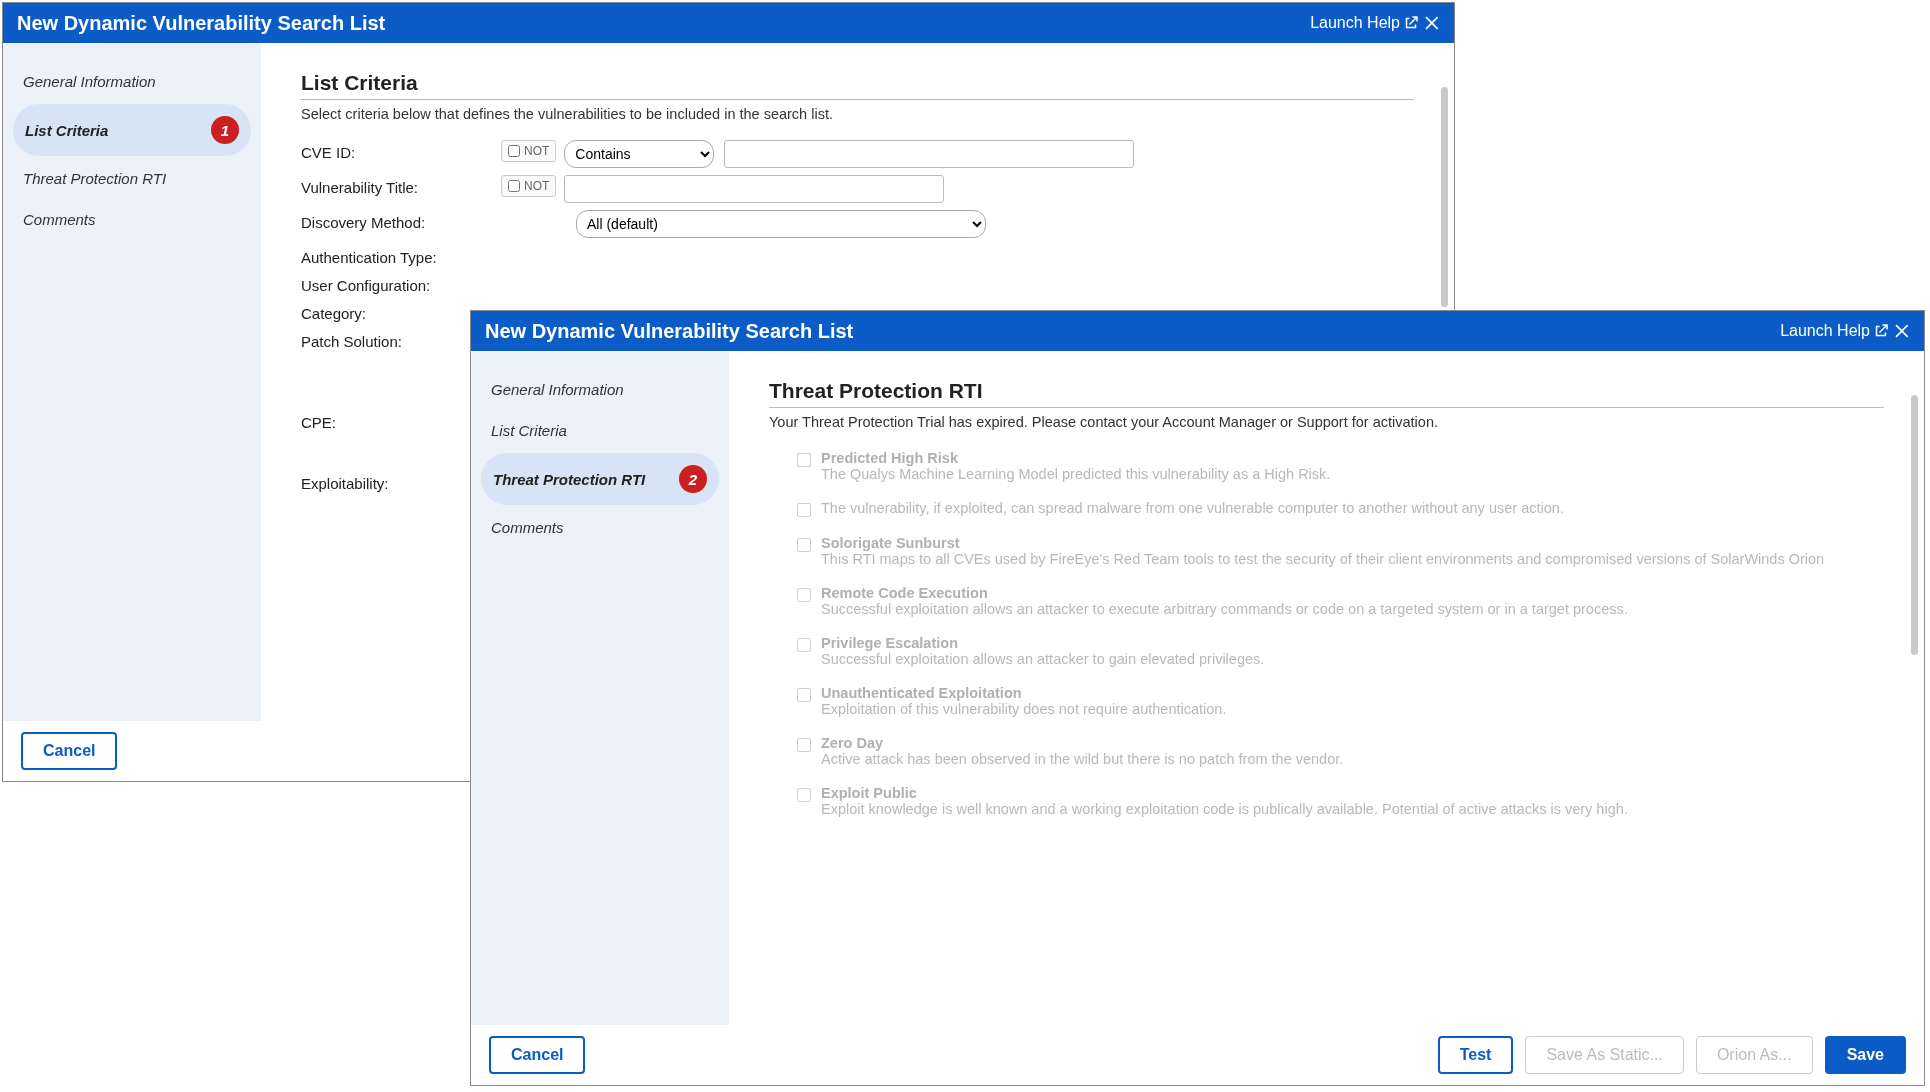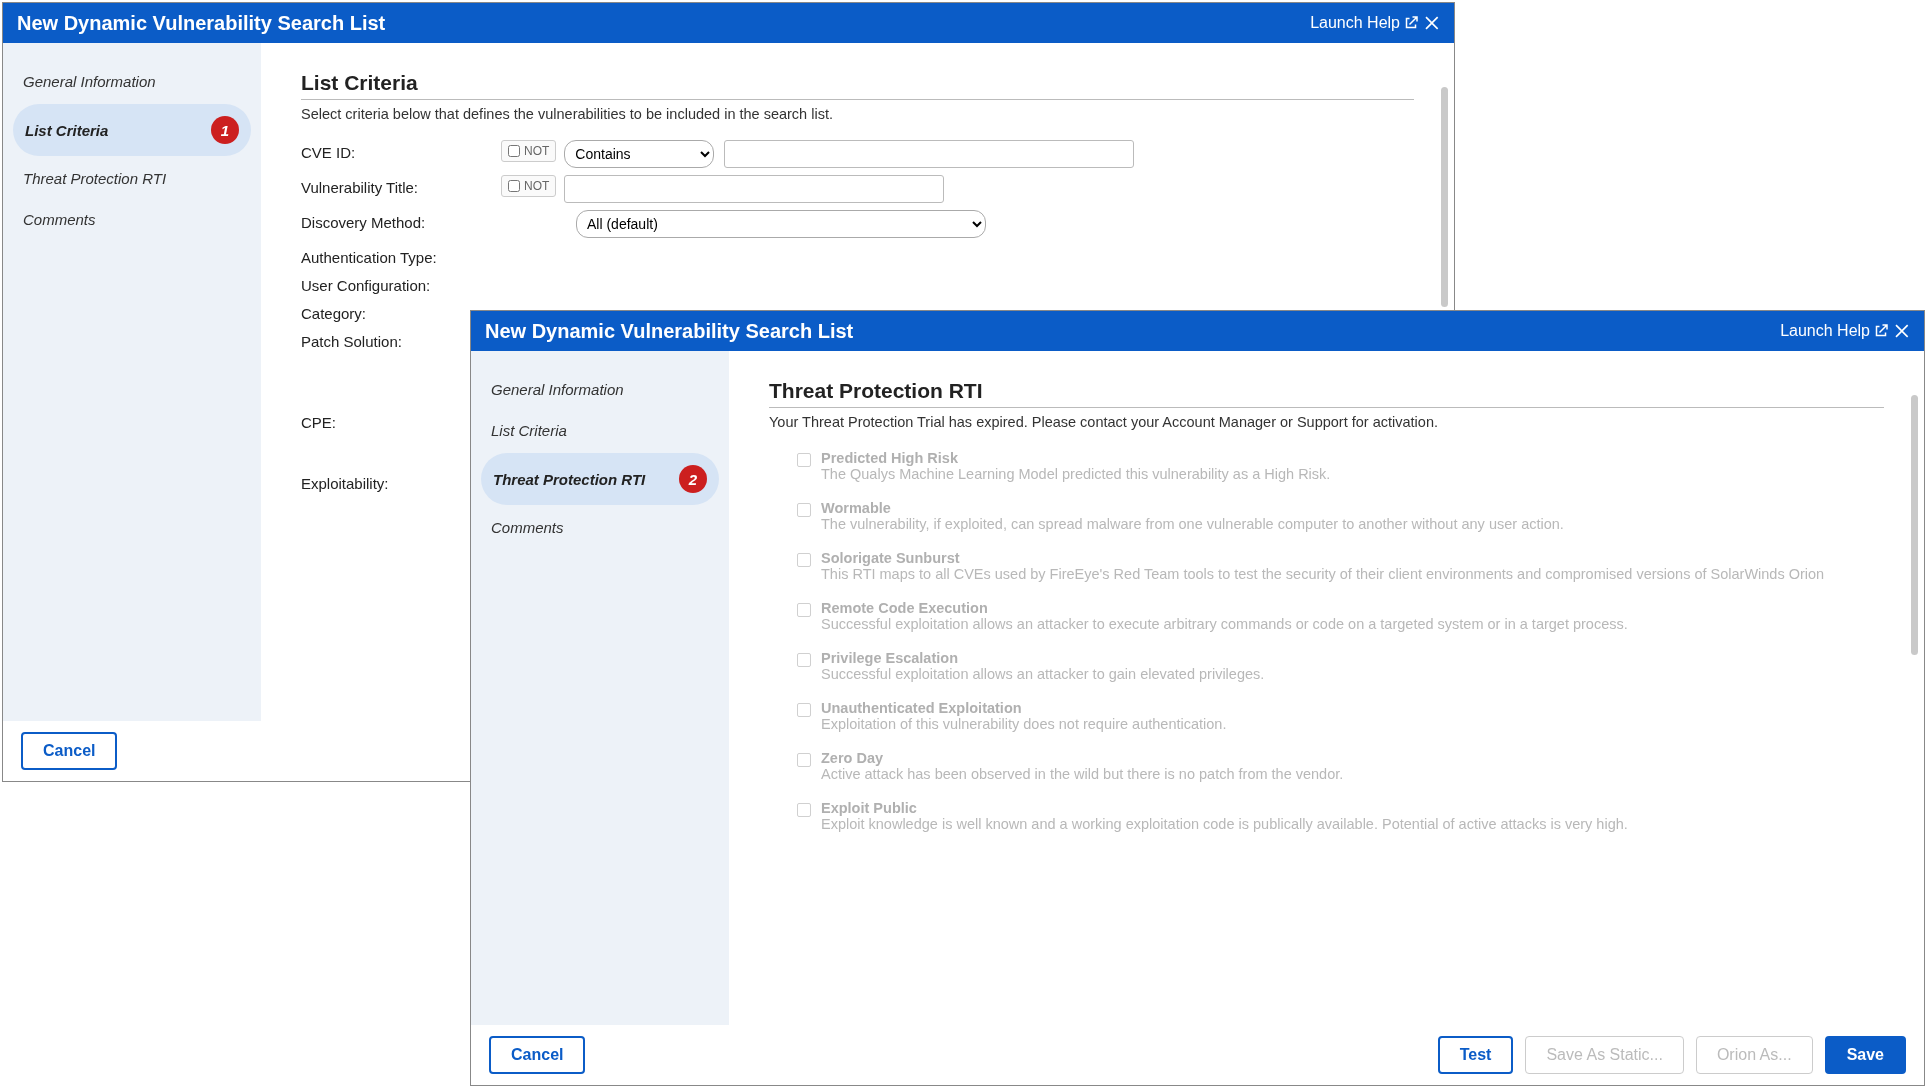--- a/index.html
+++ b/index.html
@@ -355,21 +355,20 @@
           <div class="rti-item">
             <div class="rti-chk"></div>
             <div class="rti-text">
               <div class="rti-title">Predicted High Risk</div>
               <div class="rti-desc">The Qualys Machine Learning Model predicted this vulnerability as a High Risk.</div>
             </div>
           </div>
           <div class="rti-item">
             <div class="rti-chk"></div>
             <div class="rti-text">
-              <div class="rti-title">Wormable</div>
               <div class="rti-desc">The vulnerability, if exploited, can spread malware from one vulnerable computer to another without any user action.</div>
             </div>
           </div>
           <div class="rti-item">
             <div class="rti-chk"></div>
             <div class="rti-text">
               <div class="rti-title">Solorigate Sunburst</div>
               <div class="rti-desc">This RTI maps to all CVEs used by FireEye's Red Team tools to test the security of their client environments and compromised versions of SolarWinds Orion</div>
             </div>
           </div>

